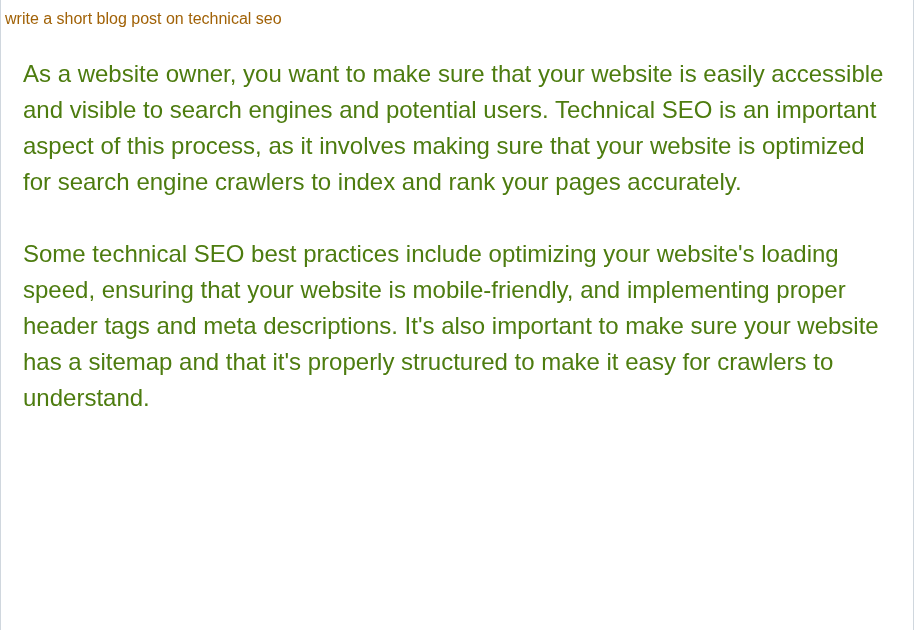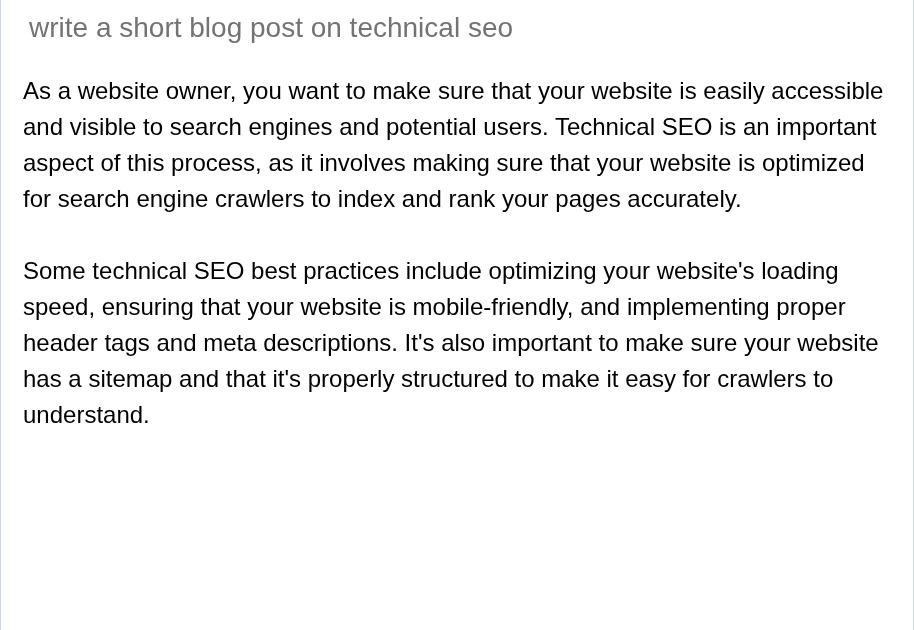--- a/index.html
+++ b/index.html
@@ -14,27 +14,27 @@
       height: 630px;
       overflow: hidden;
     }
     .container {
       border-left: 1px solid #d0d7de;
       border-right: 1px solid #d0d7de;
       height: 100%;
       padding: 0;
     }
     .prompt-text {
-      color: #737373;
-      font-size: 28px;
-      padding: 8px 20px 8px 28px;
+      color: #a16207;
+      font-size: 16px;
+      padding: 8px 20px 8px 4px;
       line-height: 1.4;
     }
     .body-text {
-      color: #000000;
+      color: #4d7c0f;
       font-size: 24px;
       line-height: 1.5;
       padding: 18px 22px 0 22px;
     }
     .body-text p {
       margin-bottom: 36px;
     }
   </style>
 </head>
 <body>

